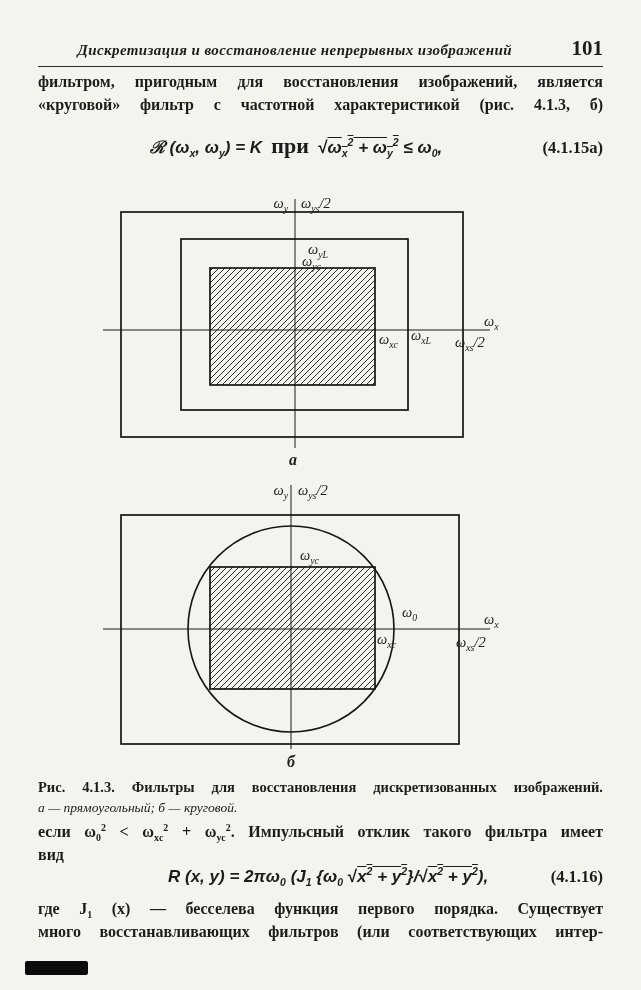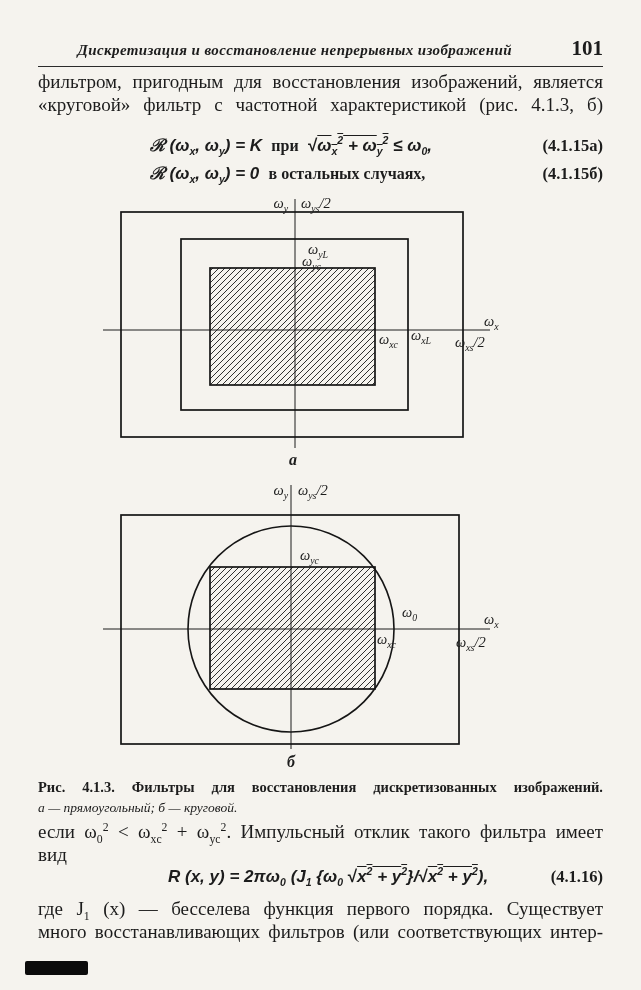--- a/index.html
+++ b/index.html
@@ -10,29 +10,29 @@
     font-family:"Liberation Serif","DejaVu Serif",serif;
   }
   .header {
     position:absolute; left:38px; top:36px; width:565px;
     display:flex; align-items:baseline;
     border-bottom:1.5px solid #2b2b2b; padding-bottom:5px;gap:8px;
   }
   .header-title { flex:1; text-align:center; font-style:italic; font-size:15px; letter-spacing:.4px; font-weight:700;}
   .header-page { font-size:21px; margin-left:12px; font-weight:700;}
   .block { position:absolute; left:38px; width:565px; }
-  .bline { font-size:19px; line-height:23px; font-weight:400; }
+  .bline { font-size:16px; line-height:23px; font-weight:700; }
   .just { text-align:justify; text-align-last:justify; }
   .eqrow {
     position:absolute; left:38px; width:565px; display:flex; align-items:baseline;
     font-size:17px; font-weight:700;
   }
   .eqbody { flex:1; white-space:nowrap; }
   .math { font-style:italic; font-family:Liberation Sans, sans-serif; }
-  .eqword { font-style:normal; padding:0 5px; font-size:16px; }
+  .eqword { font-style:normal; padding:0 5px; font-size:22px; }
   .eqnum { font-size:16.5px; }
   sub,sup { line-height:0; font-size:.62em; }
   .ovl { text-decoration:overline; }
   .rad { font-style:normal; }
   .figure { position:absolute; left:40px; width:560px; }
   .fig-svg { position:absolute; left:0; top:0; width:100%; height:100%; }
   .fig-svg line { stroke:#1d1d1d; stroke-width:1; }
   .fig-svg rect { fill:none; stroke:#151515; stroke-width:1.7; }
   .fig-svg circle { fill:none; stroke:#151515; stroke-width:1.6; }
   .flabel { position:absolute; font-style:italic; font-size:14.5px; white-space:nowrap; }
@@ -59,27 +59,20 @@
 
   <div class="eqrow" style="top:133px">
     <div class="eqbody" style="margin-left:112px">
       <span class="math">ℛ (ω<sub>x</sub>, ω<sub>y</sub>) = K</span>
       <span class="eqword">при</span>
       <span class="math"><span class="rad">√</span><span class="ovl">ω<sub>x</sub><sup>2</sup> + ω<sub>y</sub><sup>2</sup></span> ≤ ω<sub>0</sub>,</span>
     </div>
     <div class="eqnum">(4.1.15а)</div>
   </div>
 
-  <div class="eqrow" style="top:161px">
-    <div class="eqbody" style="margin-left:112px">
-      <span class="math">ℛ (ω<sub>x</sub>, ω<sub>y</sub>) = 0</span>
-      <span class="eqword">в остальных случаях,</span>
-    </div>
-    <div class="eqnum">(4.1.15б)</div>
-  </div>
 
   <div class="figure" style="top:195px;height:277px">
     <svg class="fig-svg" viewBox="0 0 560 277">
       <defs>
         <pattern id="hatchA" width="6" height="6" patternUnits="userSpaceOnUse">
           <path d="M-1,7 L7,-1" stroke="#1a1a1a" stroke-width="0.9"></path>
         </pattern>
       </defs>
       <line x1="255" y1="4" x2="255" y2="253"></line>
       <line x1="63" y1="135" x2="450" y2="135"></line>

